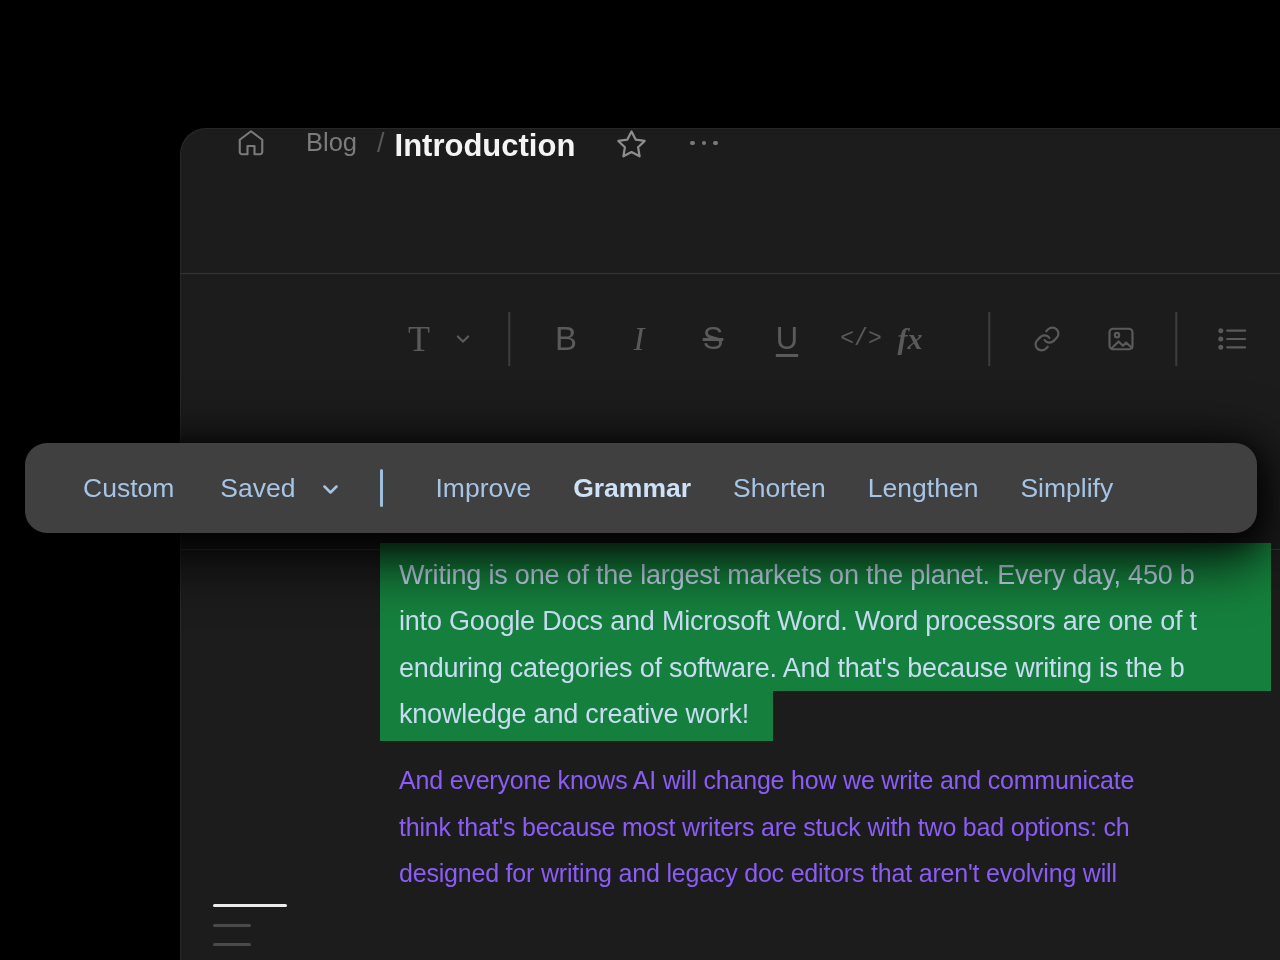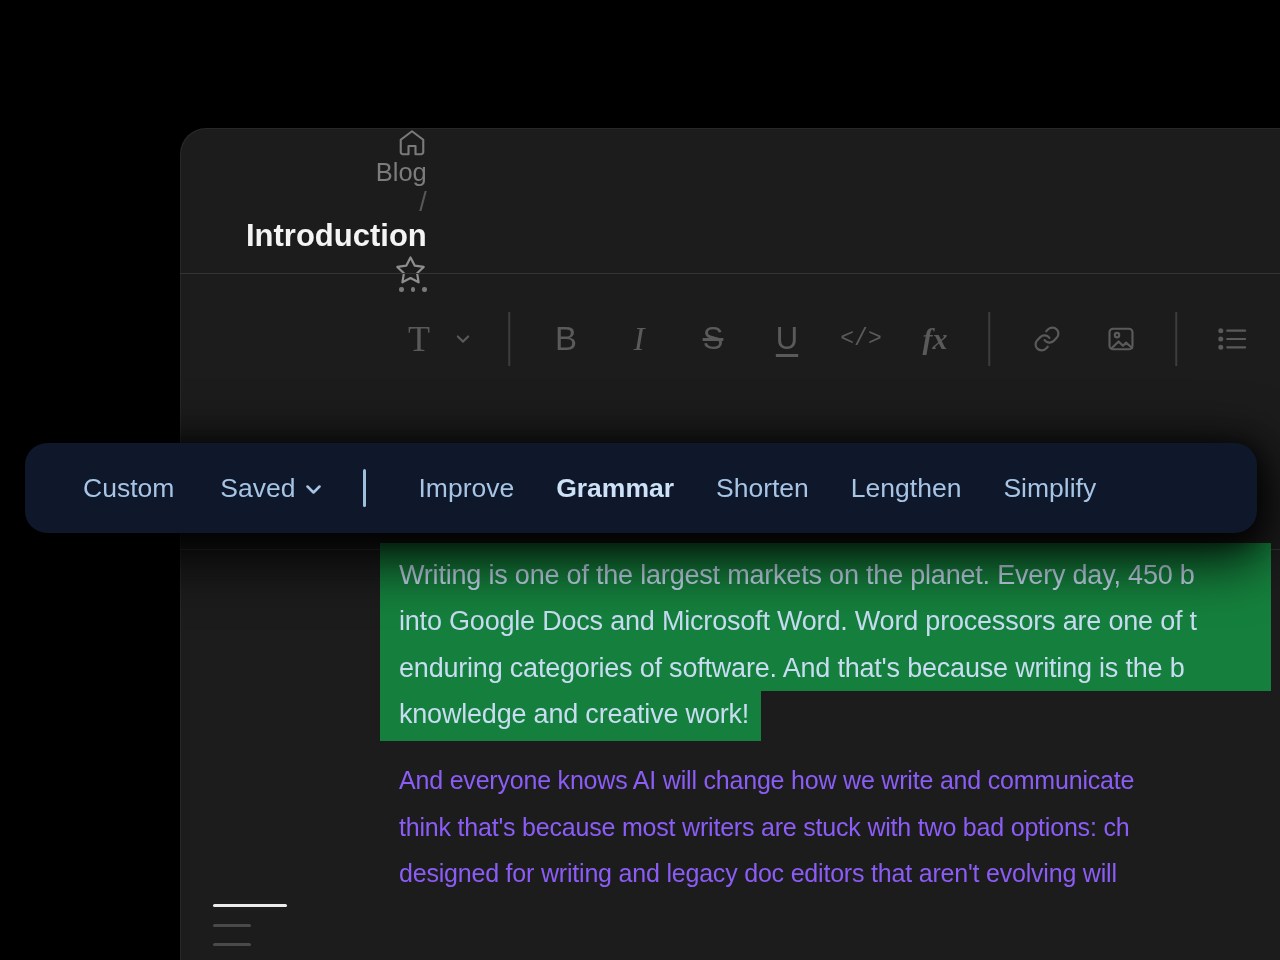--- a/index.html
+++ b/index.html
@@ -9,21 +9,21 @@
   
   .window {
     position:absolute; left:180px; top:128px; width:1100px; height:832px;
     background:#1c1c1d; border-top-left-radius:26px;
     box-shadow: inset 1px 1px 0 0 rgba(255,255,255,0.05);
   }
 
   
   .header { position:absolute; left:0; top:0; right:0; height:145px; }
   .breadcrumb { position:absolute; left:56px; top:0; height:145px;
-                display:flex; align-items:flex-end;flex-direction:column; }
+                display:flex; align-items:flex-start; }
   .crumb-home { width:30px; height:30px; color:#7a7a7a; }
   .crumb-section { margin-left:40px; font-size:25.5px; color:#7c7c7c; }
   .crumb-sep { margin-left:20px; font-size:27px; color:#585858; font-weight:300; }
   .crumb-page { margin-left:10px; font-size:31px; font-weight:700; color:#f4f4f4; }
   .crumb-star { margin-left:40px; width:33px; height:33px; color:#8e8e8e; }
   .crumb-more { margin-left:42px; display:flex; gap:7px; align-items:center; height:30px; }
   .crumb-more i { width:4.5px; height:4.5px; border-radius:50%; background:#7a7a7a; }
   .hdr-divider { position:absolute; left:0; right:0; top:145px; height:1px; background:#343436; }
 
   
@@ -32,54 +32,54 @@
   .ti { position:absolute; top:50%; transform:translate(-50%,-50%);
         color:#5a5a5a; display:flex; align-items:center; justify-content:center; }
   .ti svg { display:block; }
   .t-style   { left:239px; font-family:"Liberation Serif", serif; font-size:36px; }
   .t-chev    { left:283px; color:#5a5a5a; }
   .t-bold    { left:386px; font-size:33px; font-weight:400; }
   .t-italic  { left:459px; font-family:"Liberation Serif", serif; font-style:italic; font-size:33px; }
   .t-strike  { left:533px; font-size:31px; text-decoration:line-through; }
   .t-under   { left:607px; font-size:31px; text-decoration:underline; text-underline-offset:5px; }
   .t-code    { left:681px; font-family:"Liberation Mono", monospace; font-size:23px; }
-  .t-formula { left:755px; font-family:"Liberation Serif", serif; font-style:italic; font-size:30px; font-weight:700; }
+  .t-formula { left:730px; font-family:"Liberation Serif", serif; font-style:italic; font-size:30px; font-weight:700; }
   .t-link    { left:867px; }
   .t-image   { left:941px; }
   .t-list    { left:1052px; }
   .tool-sep  { position:absolute; top:50%; transform:translate(-50%,-50%);
                width:1.5px; height:54px; background:#3d3d3f; }
   .sep1 { left:329px; } .sep2 { left:809px; } .sep3 { left:996px; }
 
   
   .ai-toolbar {
     position:absolute; left:25px; top:443px; width:1232px; height:90px;
-    background:#0f172a; border-radius:22px; z-index:5;
+    background:#404040; border-radius:22px; z-index:5;
     display:flex; align-items:center;
     font-size:26.5px; color:#a6c4e4;
     box-shadow:0 16px 55px 14px rgba(0,0,0,0.82), 0 4px 22px 4px rgba(0,0,0,0.6);
   }
   .ai-item { white-space:nowrap; cursor:default; }
   .ai-item.active { font-weight:700; color:#cde1f7; }
   .i-custom { margin-left:58px; }
-  .i-saved  { margin-left:46px; display:flex; align-items:center; gap:11px; }
+  .i-saved  { margin-left:46px; display:flex; align-items:center; gap:28px; }
   .i-saved svg { margin-top:3px; color:#a6c4e4; }
   .ai-sep { margin-left:42px; width:3px; height:38px; background:#9dbedc; border-radius:2px; }
   .i-improve { margin-left:52px; }
   .i-grammar, .i-shorten, .i-lengthen, .i-simplify { margin-left:42px; }
 
   
   .selected-block { position:absolute; left:200px; top:415px; z-index:1; }
   .sel-line {
     height:46.3px; line-height:46.3px; padding-left:19px;
     background:#15803d; color:#c8dcf2; font-size:27px;
     white-space:nowrap; overflow:hidden; letter-spacing:-0.2px;
   }
   .sel-line.first { padding-top:9px; height:55.3px; }
-  .sel-line.last  { padding-bottom:4px; height:50.3px; width:-moz-fit-content; width:fit-content; padding-right:12px;text-align:center; }
+  .sel-line.last  { padding-bottom:4px; height:50.3px; width:-moz-fit-content; width:fit-content; padding-right:24px;text-align:center; }
   .sel-line.full  { width:891px; }
 
   .body-par {
     position:absolute; left:219px; top:629px;
     color:#8b5cf6; font-size:25px; line-height:46.5px;
     white-space:nowrap; letter-spacing:-0.2px;
   }
 
   
   .toc { position:absolute; left:33px; top:776px; width:80px; }

